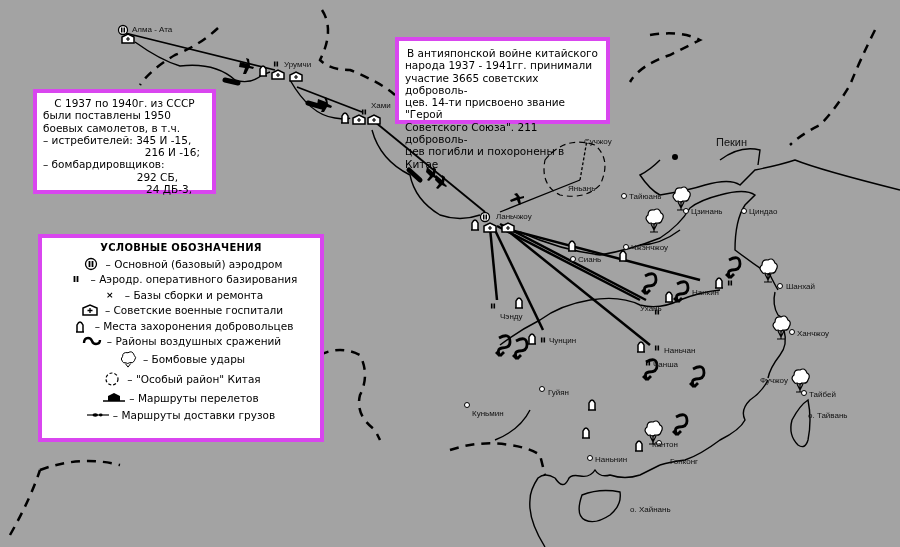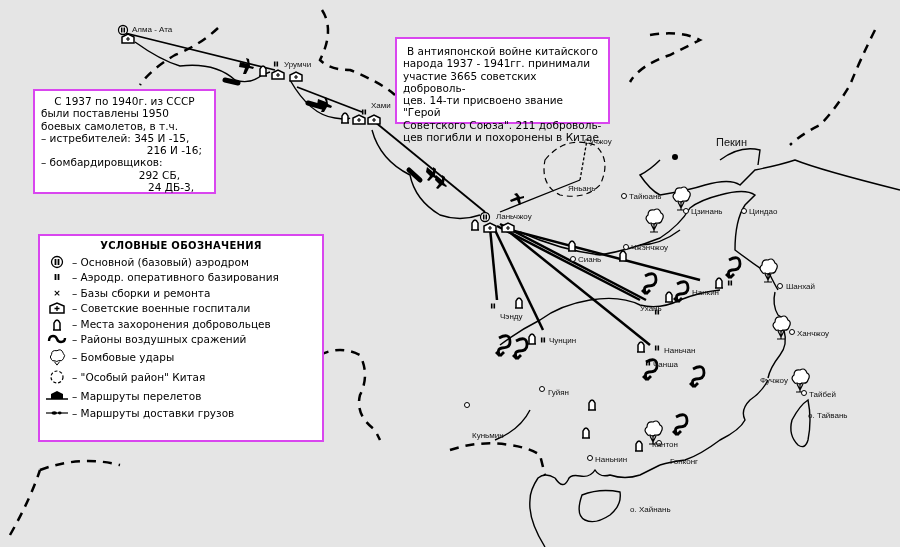--- a/index.html
+++ b/index.html
@@ -1,28 +1,28 @@
 <!DOCTYPE html>
 <html><head>
 <meta charset="utf-8">
 <style>
   html,body{margin:0;padding:0;background:#fff;}
-  #root{position:relative;width:900px;height:547px;overflow:hidden;background:#e5e5e5;font-family:"Liberation Sans",sans-serif;color:#000;}
+  #root{position:relative;width:900px;height:547px;overflow:hidden;background:#a3a3a3;font-family:"Liberation Sans",sans-serif;color:#000;}
   svg{position:absolute;left:0;top:0;}
   .lbl{position:absolute;font-size:8px;line-height:9px;white-space:nowrap;font-family:"Liberation Sans",sans-serif;color:#111;}
   .lbl.big{font-size:11px;}
-  .box{position:absolute;background:#fff;border:2px solid #d946ef;font-family:"DejaVu Sans",sans-serif;}
+  .box{position:absolute;background:#fff;border:4px solid #d946ef;font-family:"DejaVu Sans",sans-serif;}
   #stats{left:33px;top:89px;width:183px;height:105px;padding:4px 6px;box-sizing:border-box;font-size:10.5px;line-height:12.3px;}
   #stats .c{text-align:center;}
   #stats .r{text-align:right;padding-right:6px;}
   #info{left:395px;top:37px;width:215px;height:87px;padding:6px 6px;box-sizing:border-box;font-size:10.5px;line-height:12.3px;}
   #info .c{text-align:center;}
   #legend{left:38px;top:234px;width:286px;height:208px;padding:4px 6px;box-sizing:border-box;font-size:10px;}
   #legend .title{font-weight:bold;letter-spacing:0.3px;text-align:center;font-size:10px;margin-bottom:3px;}
-  #legend .row{display:flex;align-items:center;height:15.5px;}
+  #legend .row{display:flex;align-items:center;height:15.5px;justify-content:center;}
   #legend .sym{width:22px;height:14px;display:flex;align-items:center;justify-content:center;margin-right:4px;}
   #legend .row span.t{font-size:10.5px;}
 </style>
 </head>
 <body>
 
 <div id="root">
 
 <svg width="900" height="547" viewBox="0 0 900 547">
   <defs>
@@ -191,21 +191,21 @@
 <div class="lbl" style="left:640px;top:304px;">Ухань</div>
 <div class="lbl" style="left:500px;top:312px;">Чэнду</div>
 <div class="lbl" style="left:549px;top:336px;">Чунцин</div>
 <div class="lbl" style="left:664px;top:346px;">Наньчан</div>
 <div class="lbl" style="left:653px;top:360px;">Чанша</div>
 <div class="lbl" style="left:797px;top:329px;">Ханчжоу</div>
 <div class="lbl" style="left:760px;top:376px;">Фучжоу</div>
 <div class="lbl" style="left:809px;top:390px;">Тайбей</div>
 <div class="lbl" style="left:808px;top:411px;">о. Тайвань</div>
 <div class="lbl" style="left:548px;top:388px;">Гуйян</div>
-<div class="lbl" style="left:472px;top:431px;">Куньмин</div>
+<div class="lbl" style="left:472px;top:409px;">Куньмин</div>
 <div class="lbl" style="left:652px;top:440px;">Кантон</div>
 <div class="lbl" style="left:670px;top:457px;">Гонконг</div>
 <div class="lbl" style="left:595px;top:455px;">Наньнин</div>
 <div class="lbl" style="left:630px;top:505px;">о. Хайнань</div>
 
 <div class="box" id="stats">
   <div class="c">С 1937 по 1940г. из СССР</div>
   <div>были поставлены 1950</div>
   <div>боевых самолетов, в т.ч.</div>
   <div>– истребителей: 345 И -15,</div>

